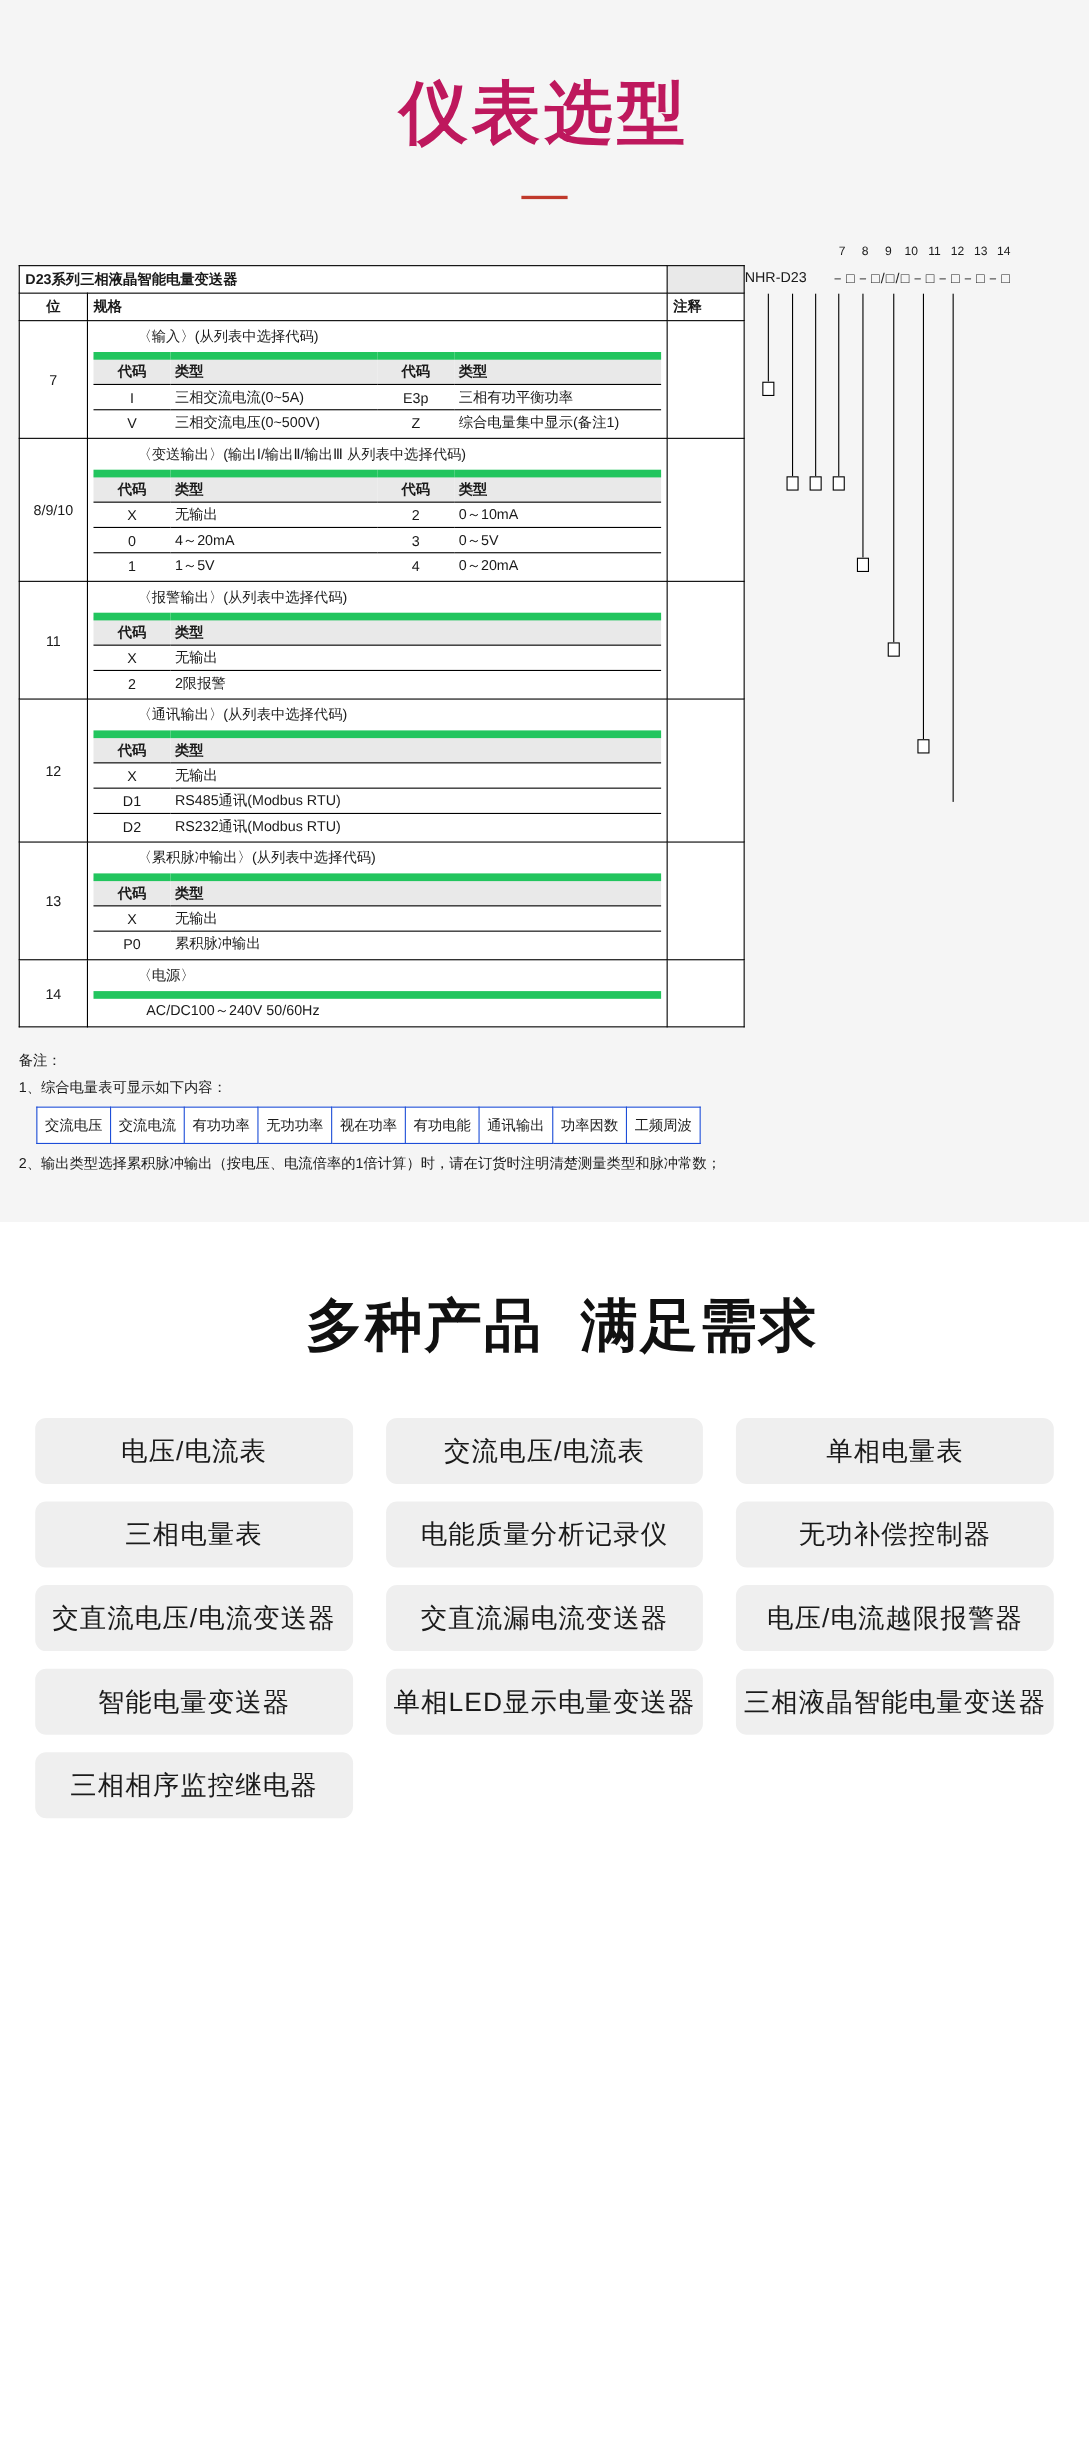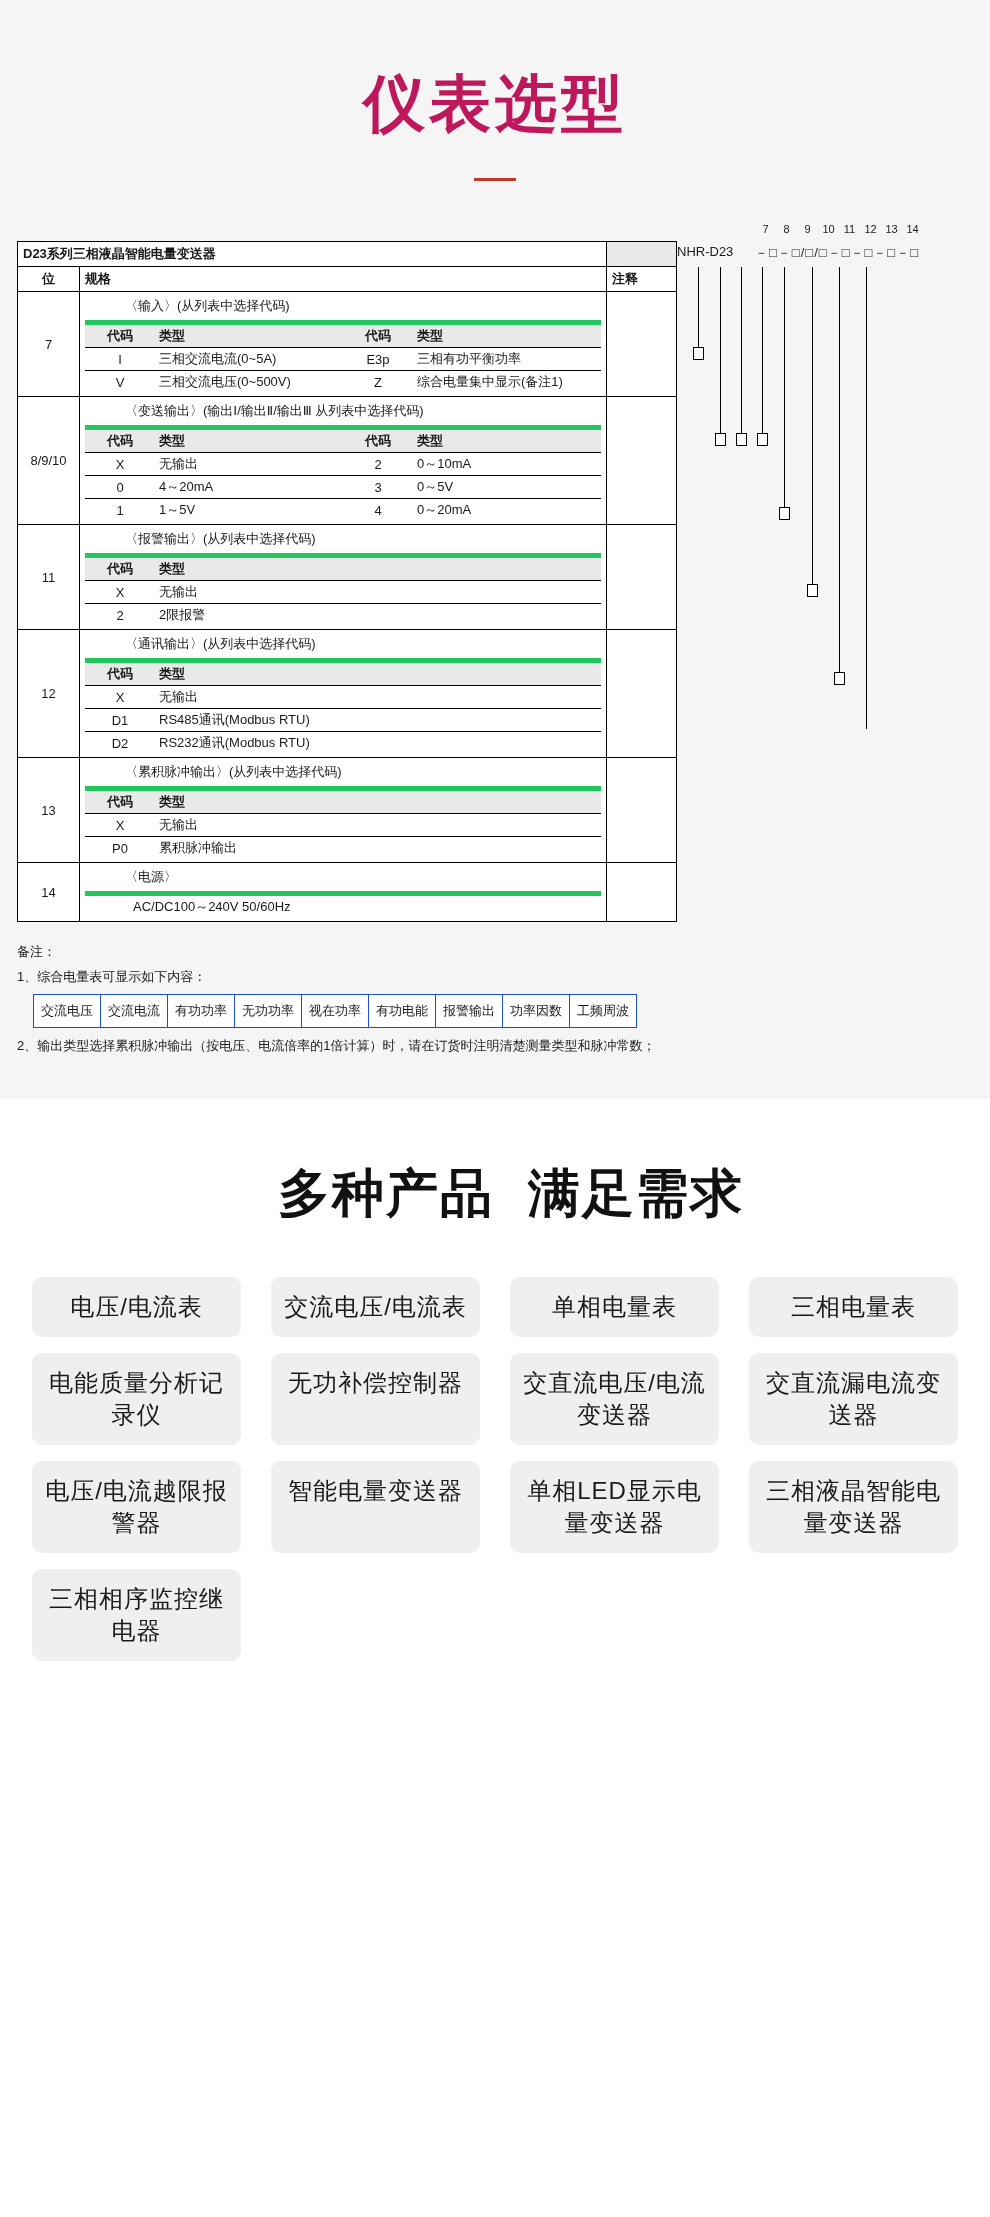--- a/index.html
+++ b/index.html
@@ -63,21 +63,21 @@
     font-size: 13px;
     margin-top: 2px;
     table-layout: fixed;
   }
   table.sub td {
     border: none;
     border-top: 1px solid #000;
     padding: 2px 4px;
     background: transparent;
   }
-  table.sub tr:first-child td { border-top: 5px solid #22c55e; background: #e9e9e9; font-weight: bold; margin-top: 19px; }
+  table.sub tr:first-child td { border-top: 7px solid #22c55e; background: #e9e9e9; font-weight: bold; margin-top: 19px; }
   table.sub td.code { width: 70px; text-align: center; }
   table.sub td.code2 { width: 70px; text-align: center; }
   .sub-head { font-size: 13px; padding: 2px 4px 3px 4px; margin-left: 36px; }
 
   .indent { padding-left: 22px; }
 
   
   .model-panel {
     position: absolute;
     left: 660px;
@@ -139,21 +139,21 @@
     color: #111;
     letter-spacing: 2px;
     margin-bottom: 48px;
     padding-left: 32px;
   }
   .prod-title .gap { display: inline-block; width: 34px; }
   .prod-grid {
     width: 926px;
     margin: 0 auto;
     display: grid;
-    grid-template-columns: 1fr 1fr 1fr 1fr;
+    grid-template-columns: 1fr 1fr 1fr;
     column-gap: 30px;
     row-gap: 16px;
   }
   .prod-item {
     background: #efefef;
     border-radius: 10px;
     text-align: center;
     font-size: 24px;
     color: #1a1a1a;
     padding: 14px 6px;
@@ -385,21 +385,21 @@
     <div>1、综合电量表可显示如下内容：</div>
     <table class="note-table">
       <tbody>
           <tr>
         <td>交流电压</td>
         <td>交流电流</td>
         <td>有功功率</td>
         <td>无功功率</td>
         <td>视在功率</td>
         <td>有功电能</td>
-        <td>报警输出</td>
+        <td>通讯输出</td>
         <td>功率因数</td>
         <td>工频周波</td>
       </tr>
     </tbody>
       </table>
     <div>2、输出类型选择累积脉冲输出（按电压、电流倍率的1倍计算）时，请在订货时注明清楚测量类型和脉冲常数；</div>
   </div>
 </div>
 
 <div class="section-products">

